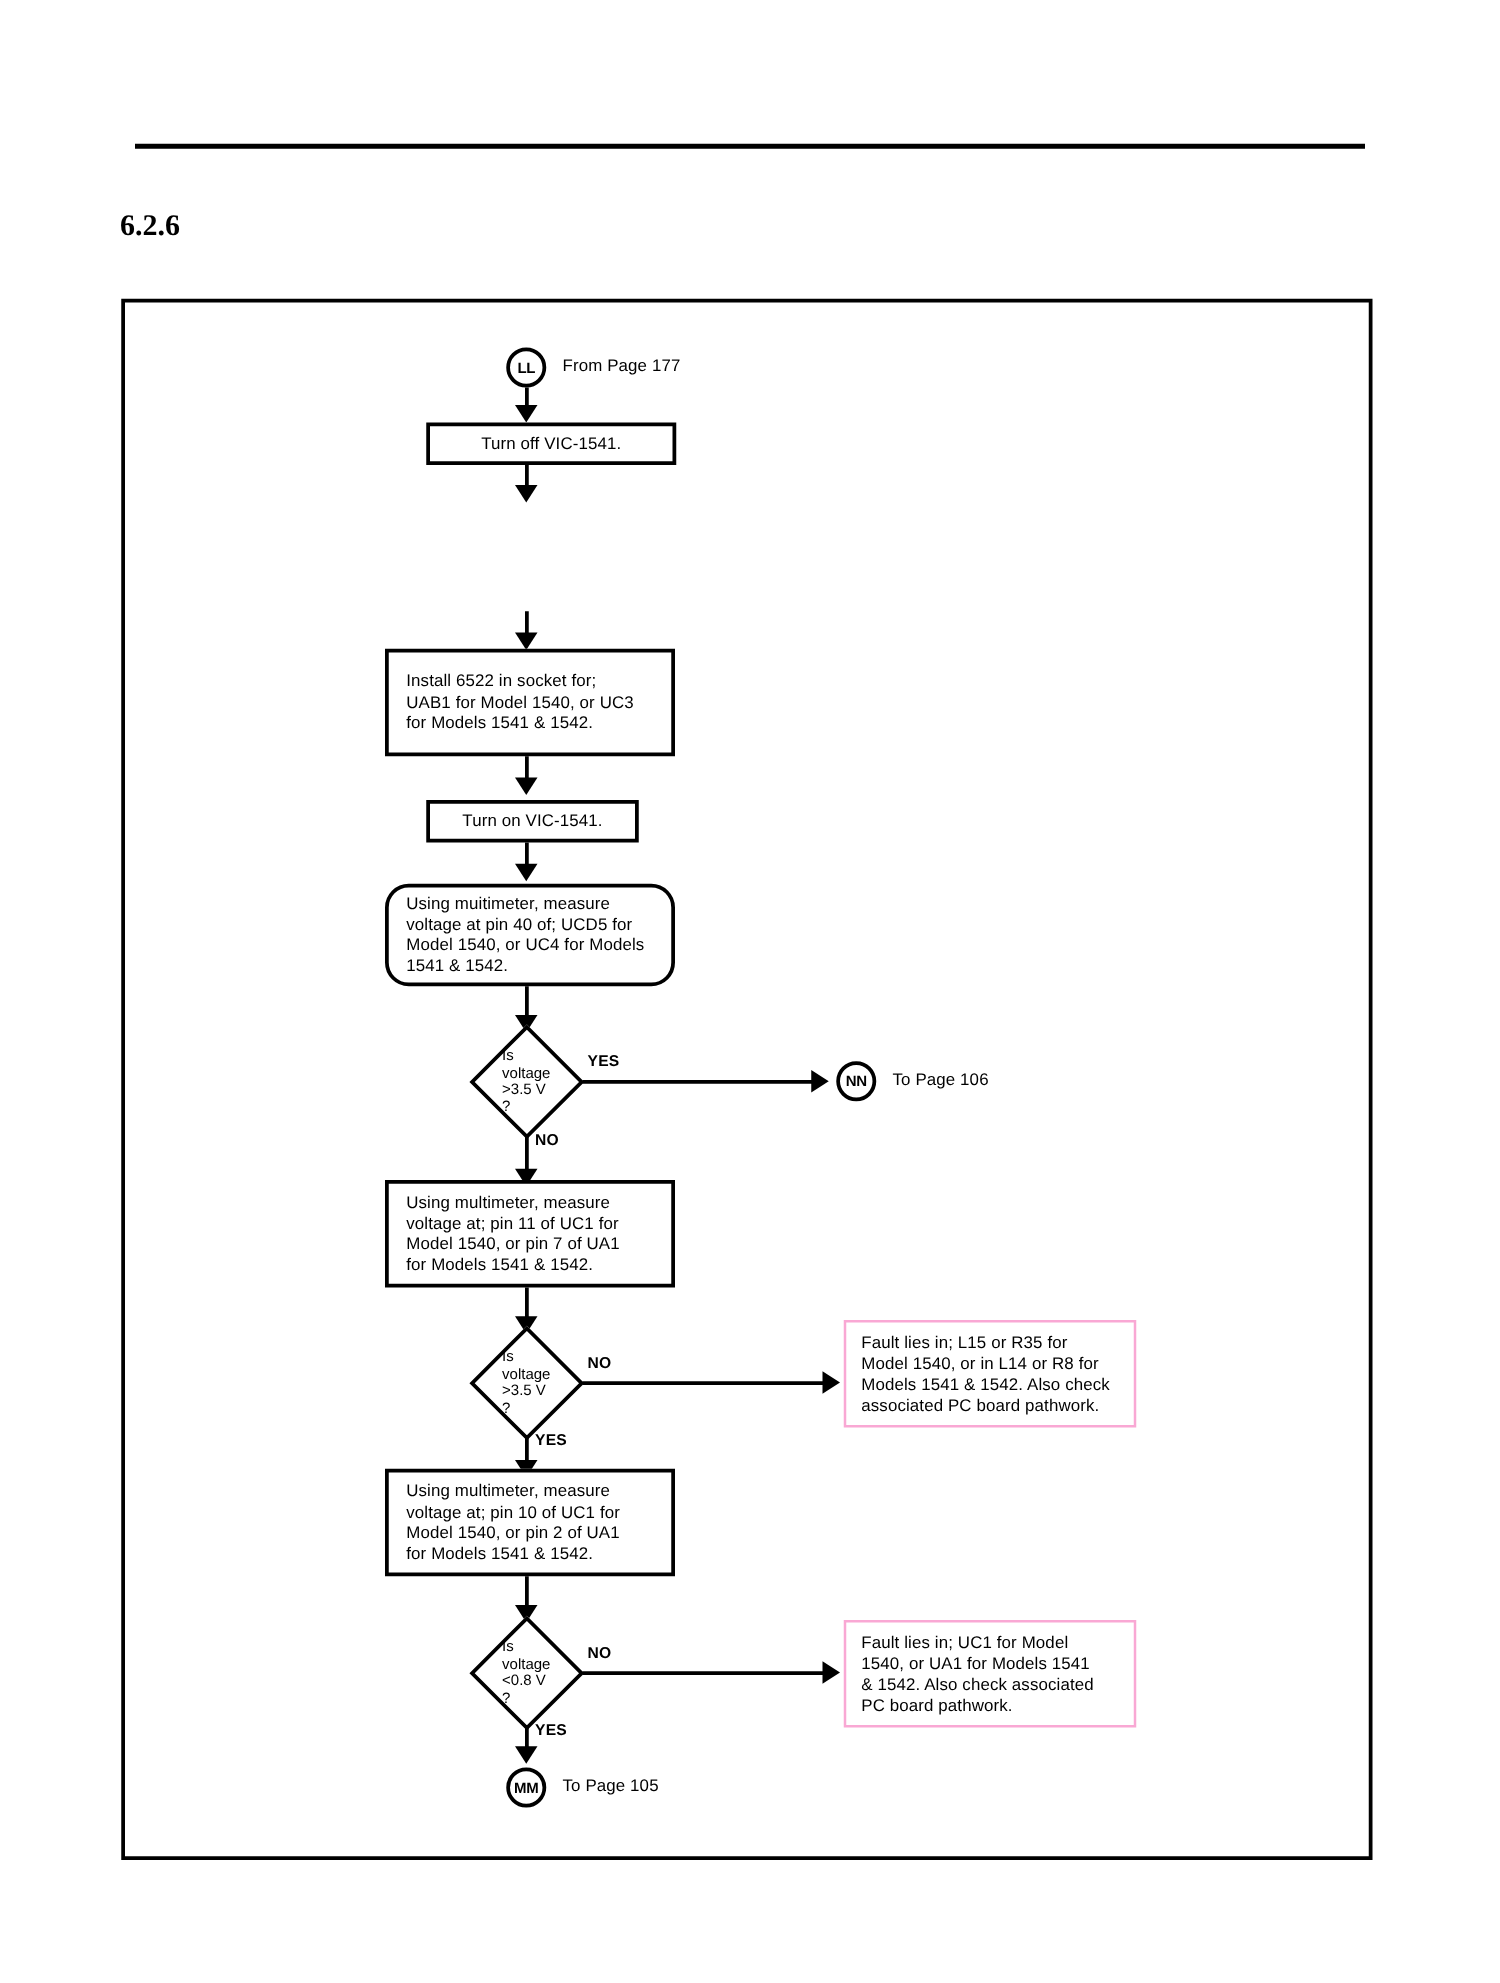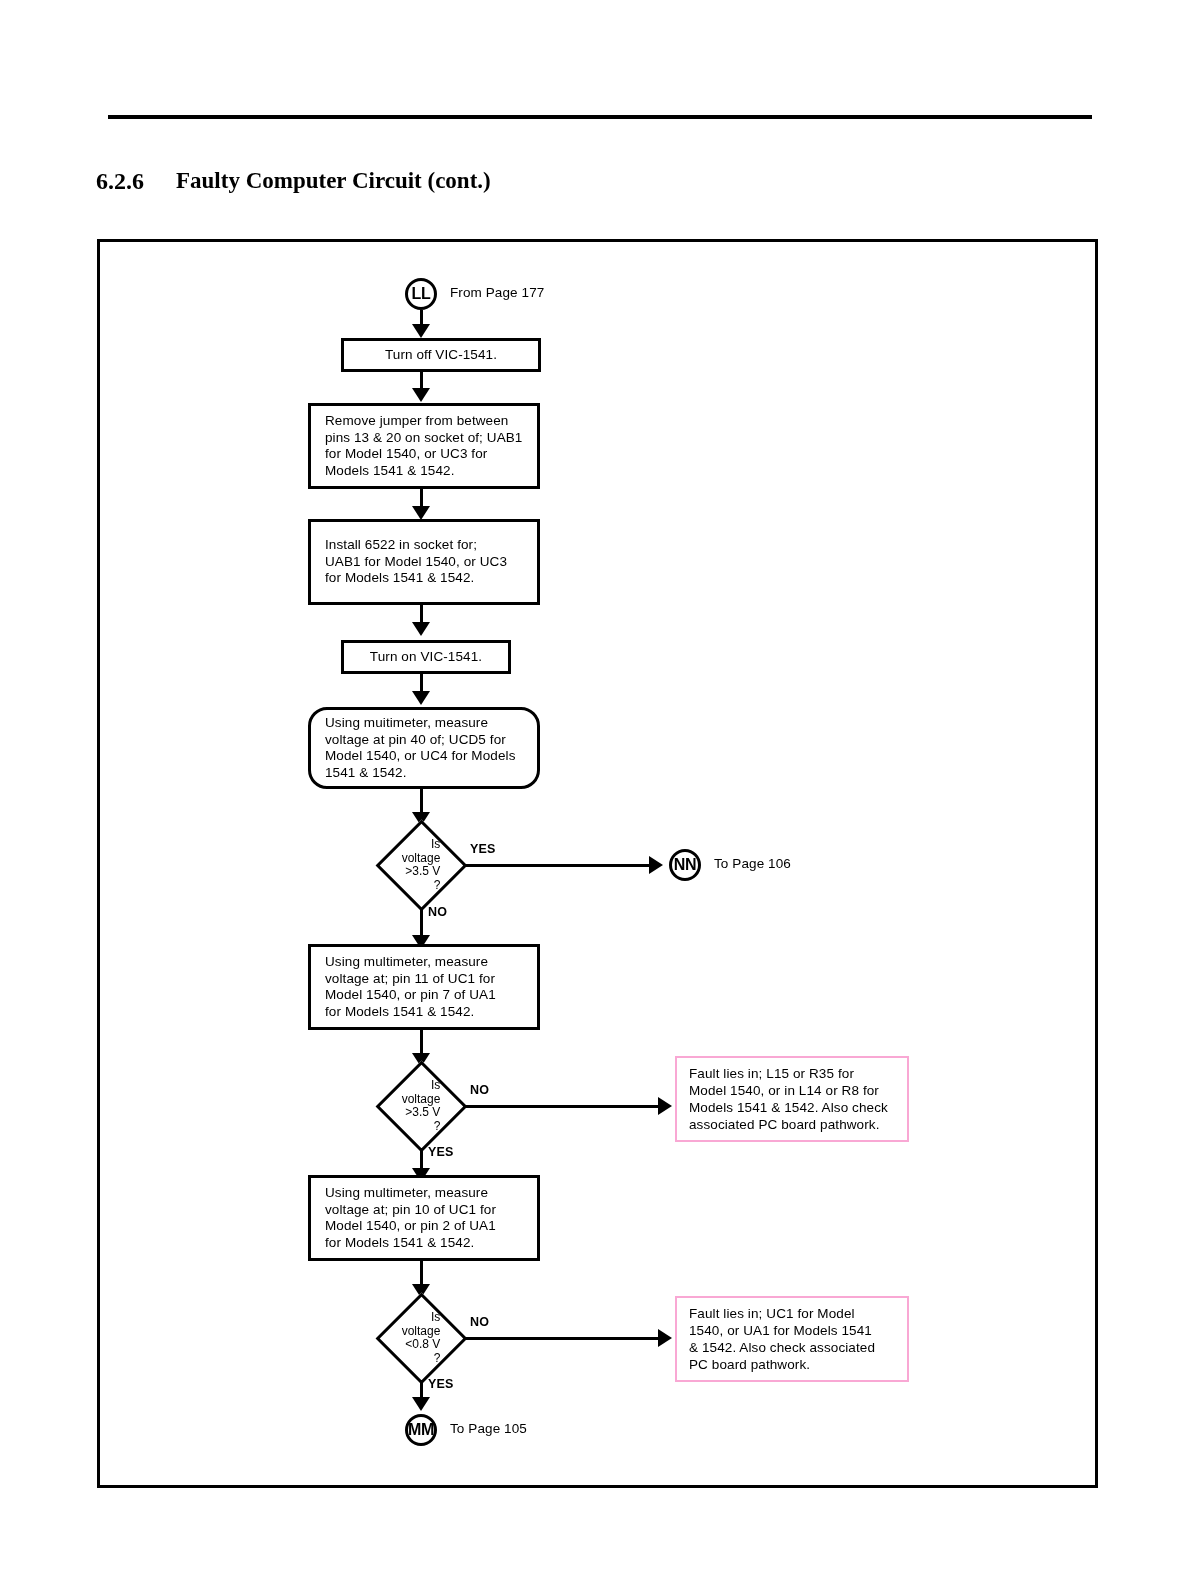--- a/index.html
+++ b/index.html
@@ -149,34 +149,34 @@
     top: 0;
     width: 100%;
     height: 100%;
     display: flex;
     flex-direction: column;
     align-items: center;
     justify-content: center;
     font-size: 12px;
     line-height: 13.5px;
     white-space: pre-line;
-    text-align: right;
+    text-align: left;
   }
 
   
   .connector {
     width: 32px;
     height: 32px;
     border: 3px solid #000000;
     border-radius: 50%;
     background: #ffffff;
     display: flex;
     align-items: center;
     justify-content: center;
-    font-size: 16px;
+    font-size: 12px;
     font-weight: bold;
     letter-spacing: -0.3px;
     box-sizing: border-box;
   }
 
   
   .page-ref {
     position: absolute;
     font-size: 13.5px;
     letter-spacing: 0.1px;
@@ -218,43 +218,36 @@
   }
 </style>
 </head>
 <body>
 
 <div id="page">
 
   <div class="header-rule"></div>
 
   <div class="section-no">6.2.6</div>
-  <div class="section-title">Faulty Computer Circuit (cont.)</div>
 
   <div class="chart-frame">
 
     <div class="node connector" style="left:305px; top:36px;">LL</div>
     <div class="page-ref" style="left:350px; top:43px;">From Page  177</div>
 
     <div class="vline" style="left:319.5px; top:68px; height:20px;"></div>
     <div class="arrow-down" style="left:312px; top:82px;"></div>
 
     <div class="node proc centered" style="left:241px; top:96px; width:200px; height:34px;">
       <div class="proc-text">Turn off VIC-1541.</div>
     </div>
 
     <div class="vline" style="left:319.5px; top:130px; height:20px;"></div>
     <div class="arrow-down" style="left:312px; top:146px;"></div>
 
-    <div class="node proc" style="left:208px; top:161px; width:232px; height:86px;">
-      <div class="proc-text">Remove jumper from between
-pins 13 &amp; 20 on socket of; UAB1
-for Model 1540, or UC3 for
-Models 1541 &amp; 1542.</div>
-    </div>
 
     <div class="vline" style="left:319.5px; top:247px; height:22px;"></div>
     <div class="arrow-down" style="left:312px; top:264px;"></div>
 
     <div class="node proc" style="left:208px; top:277px; width:232px; height:86px;">
       <div class="proc-text">Install 6522 in socket for;
 UAB1 for Model 1540, or UC3
 for  Models 1541 &amp; 1542.</div>
     </div>
 

